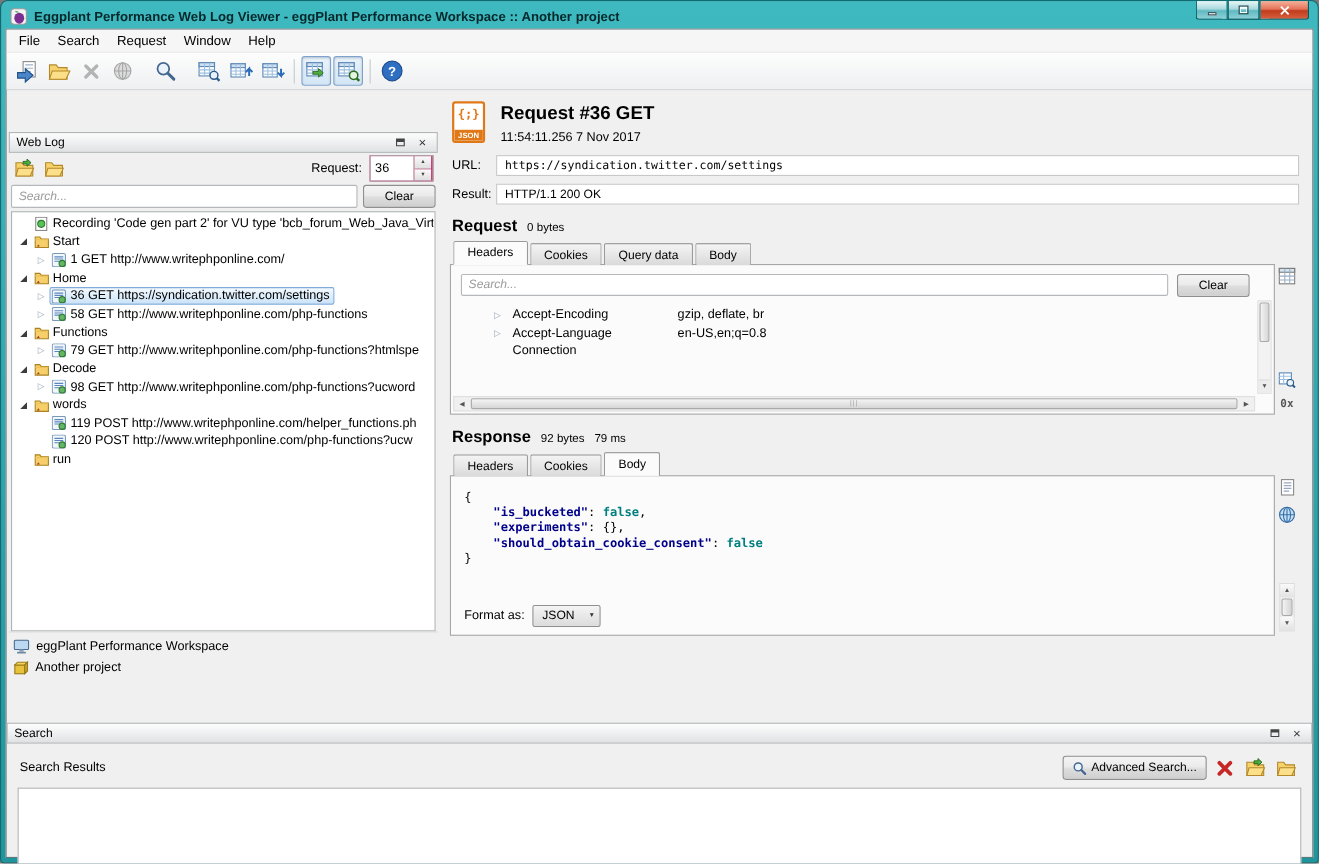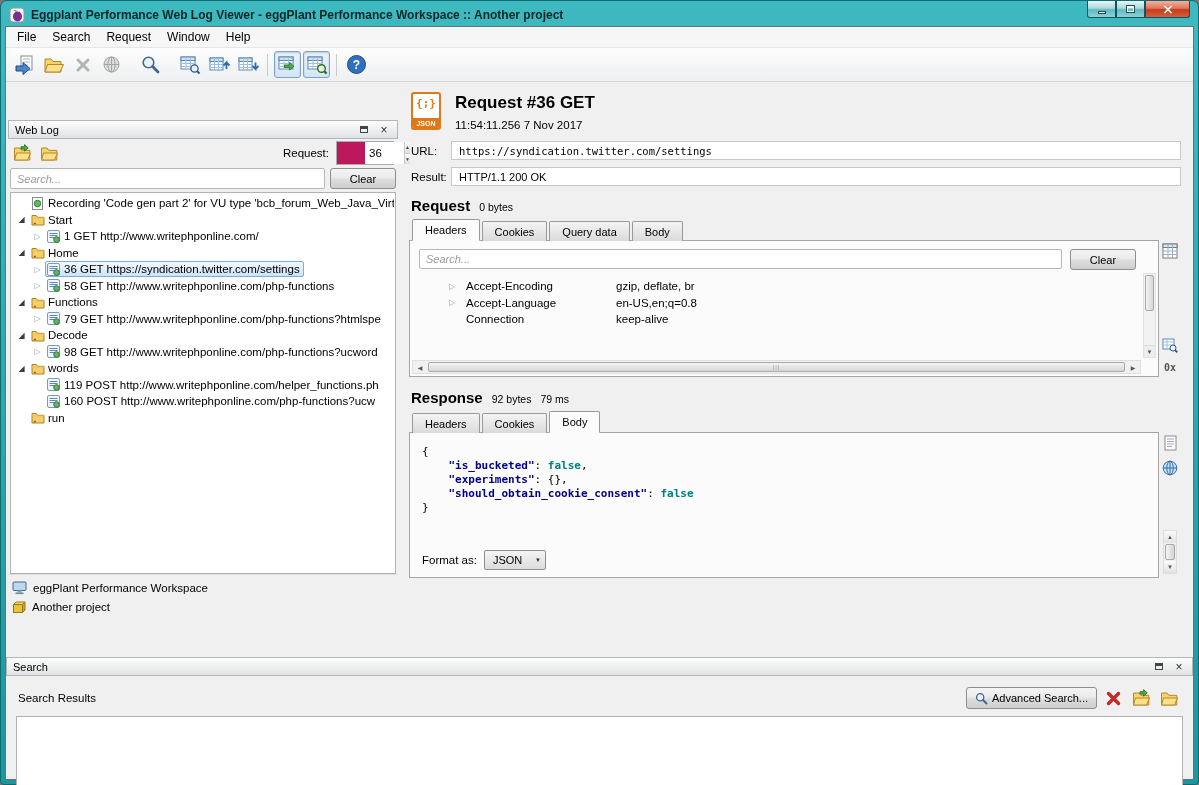--- a/index.html
+++ b/index.html
@@ -43,21 +43,21 @@
                   display:flex; align-items:center; padding:0 6px; font-size:11px;margin-top:36px; }
   .panel-header-btns { margin-left:auto; display:flex; align-items:center; gap:6px; }
   .ph-btn { width:14px; height:14px; display:flex; align-items:center; justify-content:center; color:#333; font-size:12px; line-height:12px; }
   .float-glyph { width:8px; height:7px; border:1px solid #444; border-top:3px solid #444; display:inline-block; }
 
   
   .weblog-toolbar { height:28px; display:flex; align-items:center; gap:3px; padding:2px 2px 2px 2px; }
   .mini-btn { width:24px; height:24px; display:flex; align-items:center; justify-content:center; border-radius:3px; }
   .weblog-toolbar .spacer { flex:1; }
   .req-num-label { font-size:11.5px; margin-right:4px; }
-  .spinbox { display:flex; width:58px; height:24px; border:1px solid #a9acae; background:#be185d; margin-right:2px;padding-left:28px; }
+  .spinbox { display:flex; width:58px; height:24px; border:1px solid #a9acae; background:#be185d; margin-right:2px; }
   .spinbox input { border:none; outline:none; width:39px; font-size:11.5px; padding:0 4px; font-family:"Liberation Sans",sans-serif; }
   .spin-btns { width:16px; display:flex; flex-direction:column; border-left:1px solid #c9c9c9; }
   .spin { flex:1; display:flex; align-items:center; justify-content:center; font-size:5px; color:#444;
           background:linear-gradient(#fafafa,#dfdfdf); }
   .spin.up { border-bottom:1px solid #cfcfcf; }
 
   .weblog-search-row { display:flex; gap:5px; align-items:center; padding:1px 2px 3px 2px; }
   .search-input { flex:1; height:21px; border:1px solid #b5b8ba; border-radius:2px; padding:0 6px; font-size:11px; font-family:"Liberation Sans",sans-serif; outline:none; }
   input::placeholder { color:#9b9b9b; font-style:italic; }
   .btn7 { height:21px; min-width:66px; font-size:11px; font-family:"Liberation Sans",sans-serif; color:#000;
@@ -475,21 +475,21 @@
             <div class="tree-row" style="padding-left: 19px;">
               <span class="expander"></span>
               <span class="tree-sel">
                 <span class="tree-icon">
                   <svg width="13" height="13" viewBox="0 0 13 13">
                     <rect x="0.5" y="0.5" width="12" height="12" rx="1.5" fill="#f2f7fb" stroke="#7a9ab8"></rect>
                     <path d="M2.5 3.5 h8 M2.5 5.5 h8 M2.5 7.5 h5" stroke="#5b87c0"></path>
                     <circle cx="9.5" cy="9.5" r="2.8" fill="#63b663" stroke="#2f7a2f"></circle>
                   </svg>
                 </span>
-                <span class="tree-label">160 POST http://www.writephponline.com/php-functions?ucw</span>
+                <span class="tree-label">120 POST http://www.writephponline.com/php-functions?ucw</span>
               </span>
             </div>
             <div class="tree-row" style="padding-left: 3px;">
               <span class="expander"></span>
               <span class="tree-sel">
                 <span class="tree-icon">
                   <svg width="14" height="13" viewBox="0 0 14 13">
                     <path d="M1 2.5 h4.2 l1.4 1.8 H13 V12 H1 Z" fill="#f7cf6a" stroke="#a9831d"></path>
                     <path d="M1 5 h12" stroke="#ecc157"></path>
                     <path d="M2.3 11.2 l2.8 0 -1 -2" fill="#a33b2a"></path>
@@ -567,21 +567,20 @@
                   <span class="hdr-value">gzip, deflate, br</span>
                 </div>
                 <div class="hdr-row">
                   <span class="hdr-exp">▷</span>
                   <span class="hdr-name">Accept-Language</span>
                   <span class="hdr-value">en-US,en;q=0.8</span>
                 </div>
                 <div class="hdr-row">
                   <span class="hdr-exp"></span>
                   <span class="hdr-name">Connection</span>
-                  <span class="hdr-value">keep-alive</span>
                 </div>
               </div>
             <div class="vscroll">
               <span class="vs-thumb"></span>
               <span class="vs-arrow">▼</span>
             </div>
             <div class="hscroll">
               <span class="hs-arrow">◀</span>
               <span class="hs-thumb">|||</span>
               <span class="hs-arrow">▶</span>

